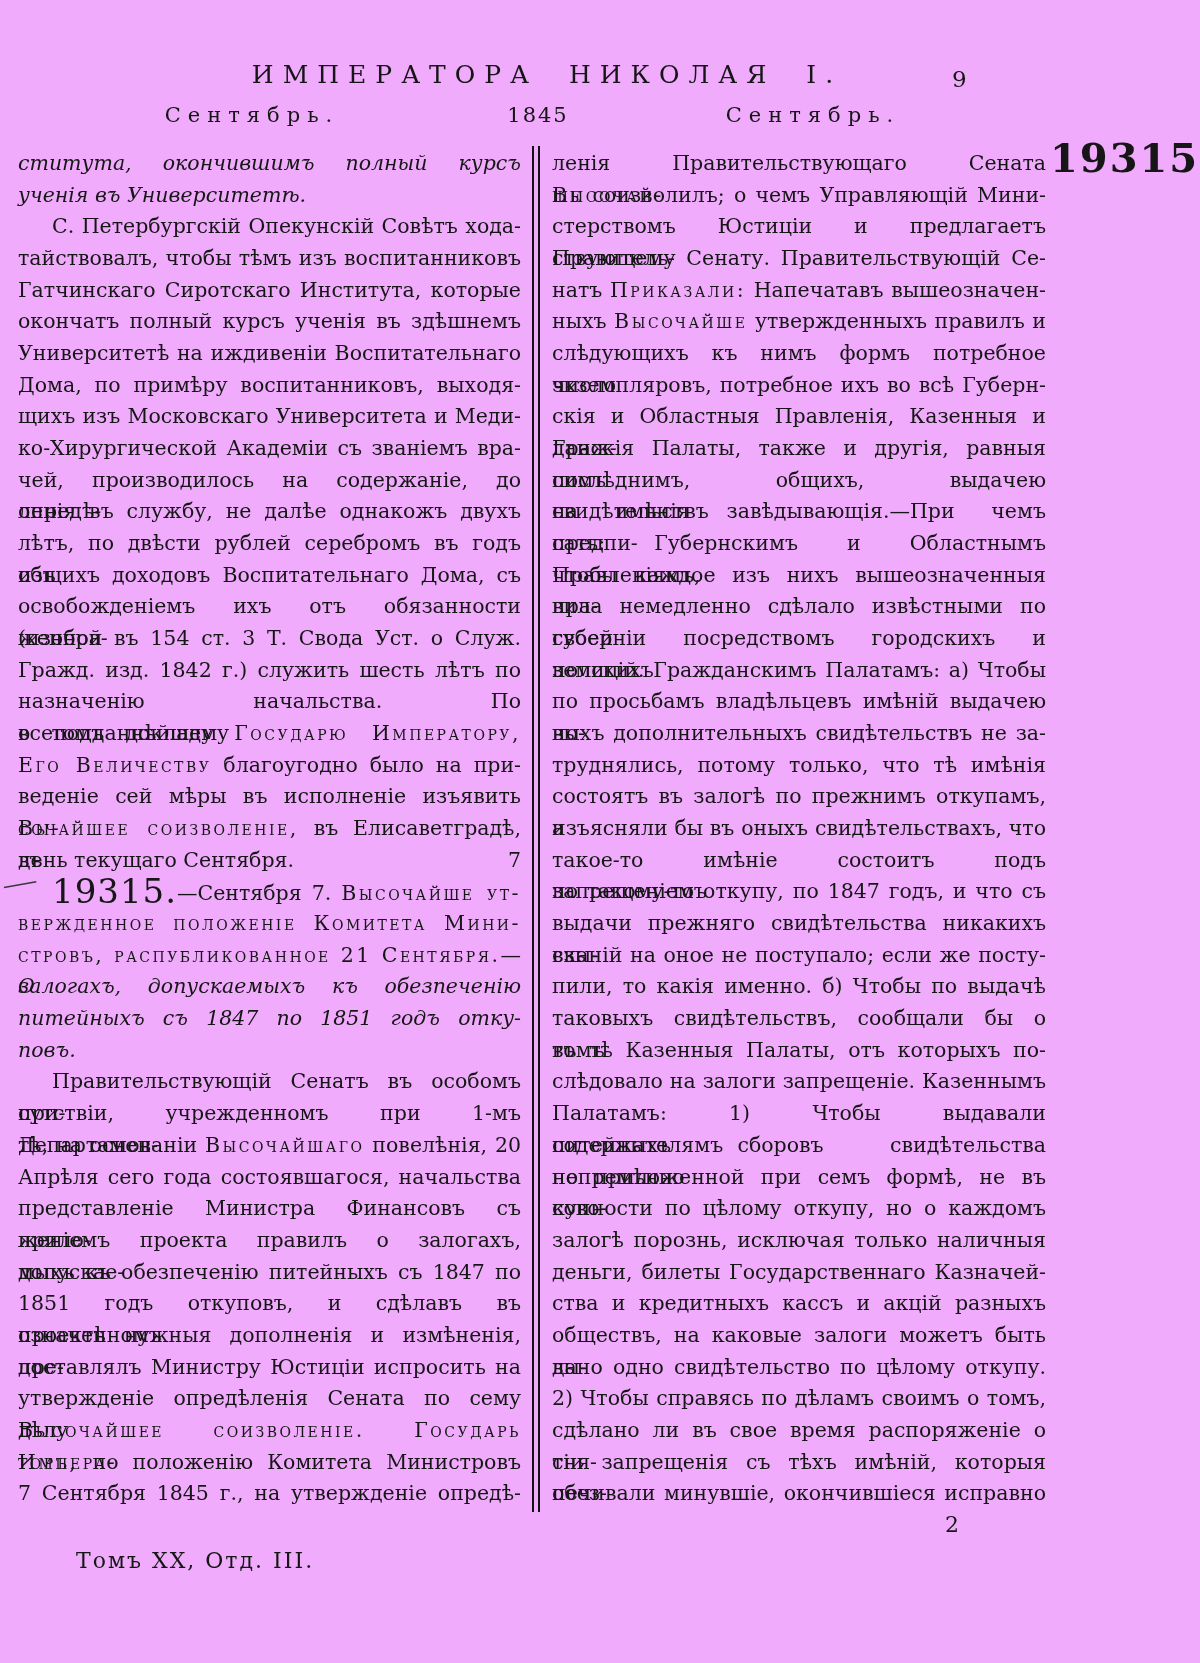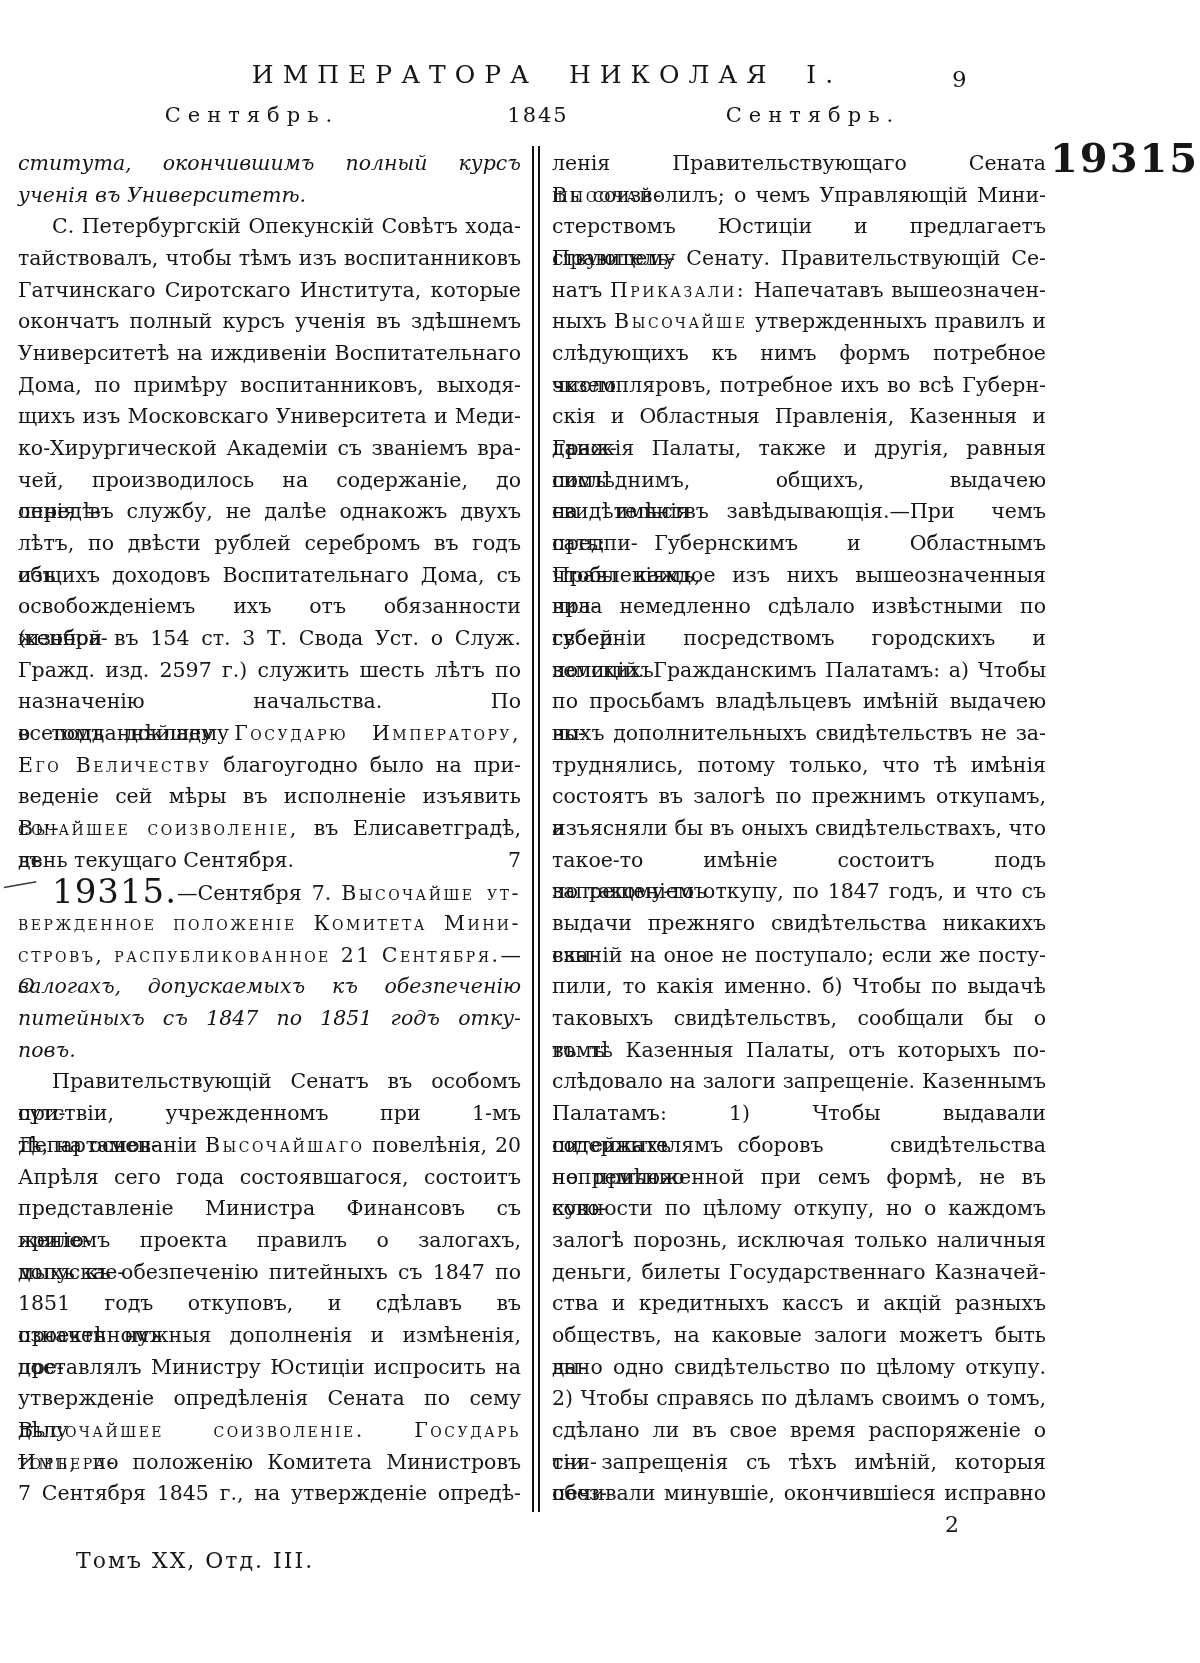--- a/index.html
+++ b/index.html
@@ -1,19 +1,19 @@
 <!DOCTYPE html>
 <html><head>
 <meta charset="utf-8">
 <style>
   html,body{margin:0;padding:0;background:#e8e8e8;}
   .page{
     position:relative;
     width:1200px;height:1663px;
-    background:#ffffff;
+    background:#f0abfc;
     color:#161616;
     font-family:"DejaVu Serif","Liberation Serif",serif;
     overflow:hidden;
   }
   
   .header-title{
     position:absolute;top:60px;left:0;width:1094px;
     text-align:center;
     font-size:25px;letter-spacing:9px;word-spacing:14px;
     white-space:nowrap;
@@ -107,37 +107,37 @@
       <div class="line"><span class="s-n">Университетѣ на иждивеніи Воспитательнаго</span></div>
       <div class="line"><span class="s-n">Дома, по примѣру воспитанниковъ, выходя-</span></div>
       <div class="line"><span class="s-n">щихъ изъ Московскаго Университета и Меди-</span></div>
       <div class="line"><span class="s-n">ко-Хирургической Академіи съ званіемъ вра-</span></div>
       <div class="line"><span class="s-n">чей, производилось на содержаніе, до опредѣ-</span></div>
       <div class="line"><span class="s-n">ленія въ службу, не далѣе однакожъ двухъ</span></div>
       <div class="line"><span class="s-n">лѣтъ, по двѣсти рублей серебромъ въ годъ изъ</span></div>
       <div class="line"><span class="s-n">общихъ доходовъ Воспитательнаго Дома, съ</span></div>
       <div class="line"><span class="s-n">освобожденіемъ ихъ отъ обязанности (изобра-</span></div>
       <div class="line"><span class="s-n">женной въ 154 ст. 3 Т. Свода Уст. о Служ.</span></div>
-      <div class="line"><span class="s-n">Гражд. изд. 2597 г.) служить шесть лѣтъ по</span></div>
+      <div class="line"><span class="s-n">Гражд. изд. 1842 г.) служить шесть лѣтъ по</span></div>
       <div class="line"><span class="s-n">назначенію начальства. По всеподданнѣйшему</span></div>
       <div class="line"><span class="s-n">о томъ докладу </span><span class="s-sc">Государю Императору,</span></div>
       <div class="line"><span class="s-sc">Его Величеству</span><span class="s-n"> благоугодно было на при-</span></div>
       <div class="line"><span class="s-n">веденіе сей мѣры въ исполненіе изъявить </span><span class="s-sc">Вы-</span></div>
       <div class="line"><span class="s-sc">сочайшее соизволеніе,</span><span class="s-n"> въ Елисаветградѣ, въ 7</span></div>
       <div class="line end"><span class="s-n">день текущаго Сентября.</span></div>
       <div class="line ind"><span class="s-b">19315.</span><span class="s-n">—Сентября 7. </span><span class="s-sc">Высочайше ут-</span></div>
       <div class="line"><span class="s-sc">вержденное положеніе Комитета Мини-</span></div>
       <div class="line"><span class="s-sc">стровъ, распубликованное 21 Сентября.</span><span class="s-n">—</span><span class="s-i">О</span></div>
       <div class="line"><span class="s-i">залогахъ, допускаемыхъ къ обезпеченію</span></div>
       <div class="line"><span class="s-i">питейныхъ съ 1847 по 1851 годъ отку-</span></div>
       <div class="line end"><span class="s-i">повъ.</span></div>
       <div class="line ind"><span class="s-n">Правительствующій Сенатъ въ особомъ при-</span></div>
       <div class="line"><span class="s-n">сутствіи, учрежденномъ при 1-мъ Департамен-</span></div>
       <div class="line"><span class="s-n">тѣ, на основаніи </span><span class="s-sc">Высочайшаго</span><span class="s-n"> повелѣнія, 20</span></div>
-      <div class="line"><span class="s-n">Апрѣля сего года состоявшагося, состоитъ</span></div>
+      <div class="line"><span class="s-n">Апрѣля сего года состоявшагося, начальства</span></div>
       <div class="line"><span class="s-n">представленіе Министра Финансовъ съ прило-</span></div>
       <div class="line"><span class="s-n">женіемъ проекта правилъ о залогахъ, допускае-</span></div>
       <div class="line"><span class="s-n">мыхъ къ обезпеченію питейныхъ съ 1847 по</span></div>
       <div class="line"><span class="s-n">1851 годъ откуповъ, и сдѣлавъ въ означенномъ</span></div>
       <div class="line"><span class="s-n">проектѣ нужныя дополненія и измѣненія, пре-</span></div>
       <div class="line"><span class="s-n">доставлялъ Министру Юстиціи испросить на</span></div>
       <div class="line"><span class="s-n">утвержденіе опредѣленія Сената по сему дѣлу</span></div>
       <div class="line"><span class="s-sc">Высочайшее соизволеніе. Государь Импера-</span></div>
       <div class="line"><span class="s-sc">торъ,</span><span class="s-n"> по положенію Комитета Министровъ</span></div>
       <div class="line"><span class="s-n">7 Сентября 1845 г., на утвержденіе опредѣ-</span></div>

